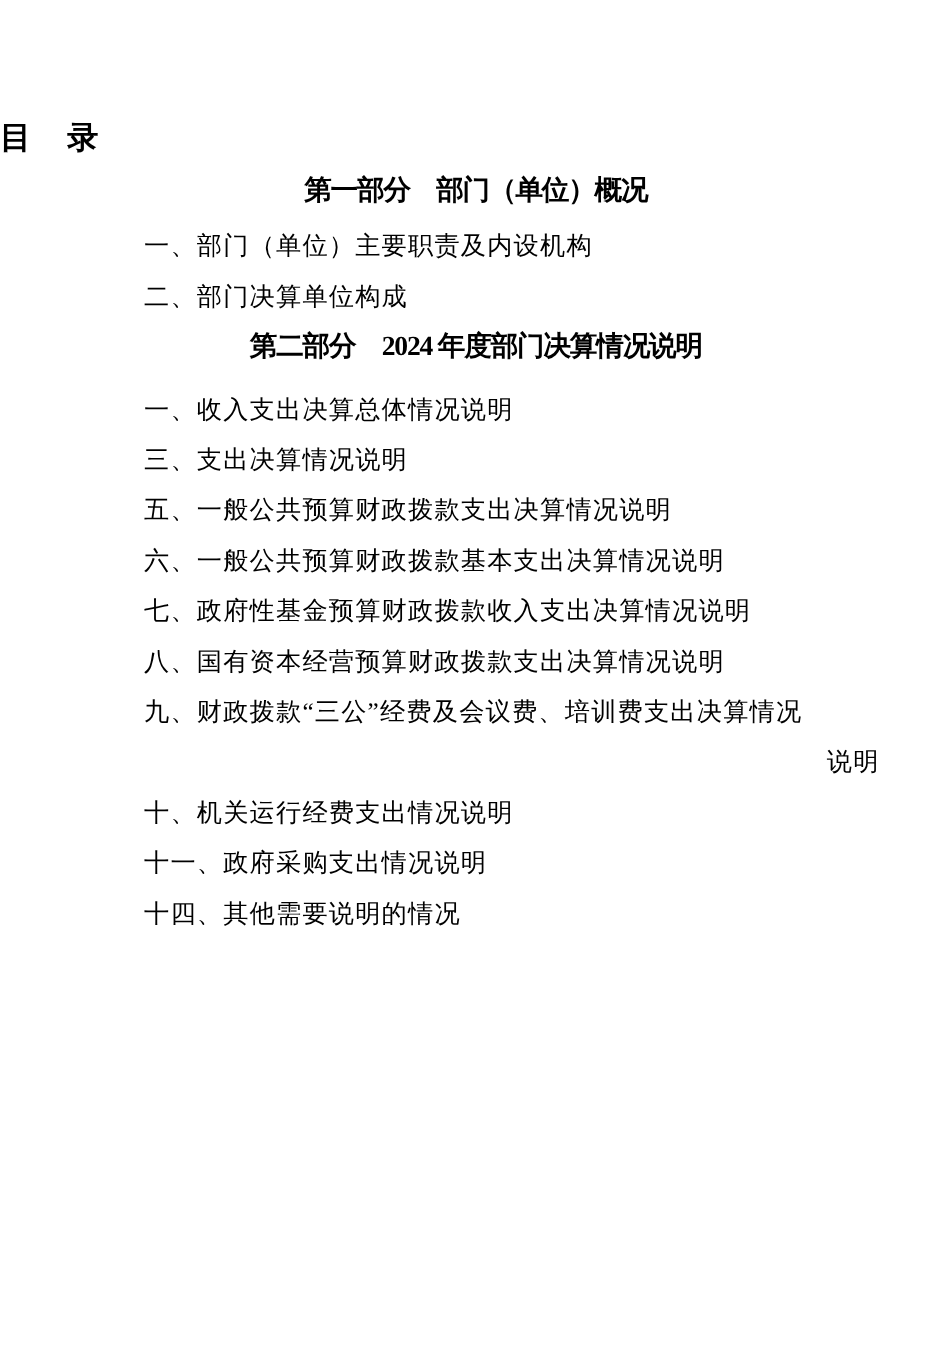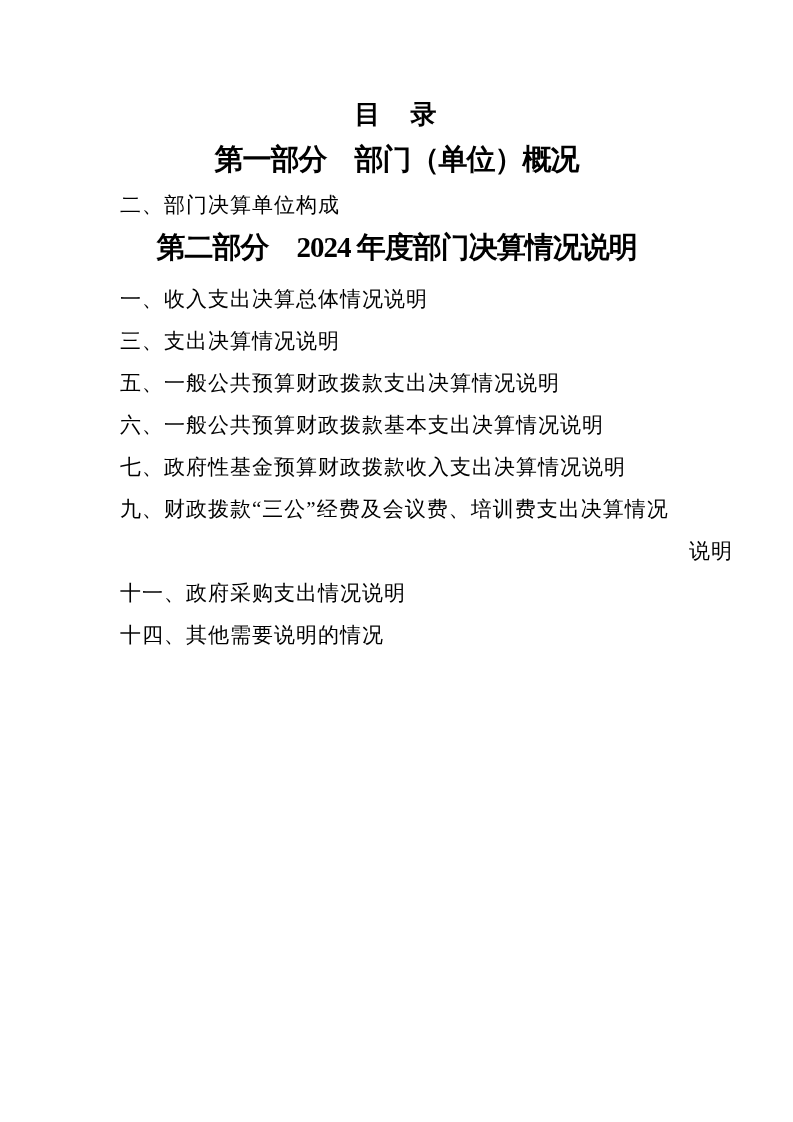--- a/index.html
+++ b/index.html
@@ -12,31 +12,31 @@
     width: 793px;
     height: 1122px;
     background: #ffffff;
     box-sizing: border-box;
     padding-top: 98px;
     overflow: hidden;
     font-family: "Liberation Serif", "DejaVu Serif", serif;
     color: #000000;
   }
   .doc-title {
-    text-align: center;
+    text-align: left;
     font-size: 26px;
     font-weight: bold;
     line-height: 34px;
     letter-spacing: 2px;
     margin-bottom: 10px;
     white-space: pre;
   }
   .section-heading {
     text-align: center;
-    font-size: 29px;
+    font-size: 23px;
     font-weight: bold;
     line-height: 34px;
     letter-spacing: -1px;
     white-space: pre;
   }
   .section-heading.first {
     margin-bottom: 8px;
   }
   .section-heading.second {
     margin-top: 4px;
@@ -57,27 +57,30 @@
 </style>
 </head>
 <body>
 
 <div class="page">
 
   <div class="doc-title">目　录</div>
 
   <div class="section-heading first">第一部分　部门（单位）概况</div>
 
+  <div class="toc-item">一、部门（单位）主要职责及内设机构</div>
   <div class="toc-item">二、部门决算单位构成</div>
 
   <div class="section-heading second">第二部分　2024 年度部门决算情况说明</div>
 
   <div class="toc-item">一、收入支出决算总体情况说明</div>
   <div class="toc-item">三、支出决算情况说明</div>
   <div class="toc-item">五、一般公共预算财政拨款支出决算情况说明</div>
   <div class="toc-item">六、一般公共预算财政拨款基本支出决算情况说明</div>
   <div class="toc-item">七、政府性基金预算财政拨款收入支出决算情况说明</div>
+  <div class="toc-item">八、国有资本经营预算财政拨款支出决算情况说明</div>
   <div class="toc-item">九、财政拨款“三公”经费及会议费、培训费支出决算情况</div>
   <div class="toc-item continuation">说明</div>
+  <div class="toc-item">十、机关运行经费支出情况说明</div>
   <div class="toc-item">十一、政府采购支出情况说明</div>
   <div class="toc-item">十四、其他需要说明的情况</div>
 
 </div>
 
 </body></html>

